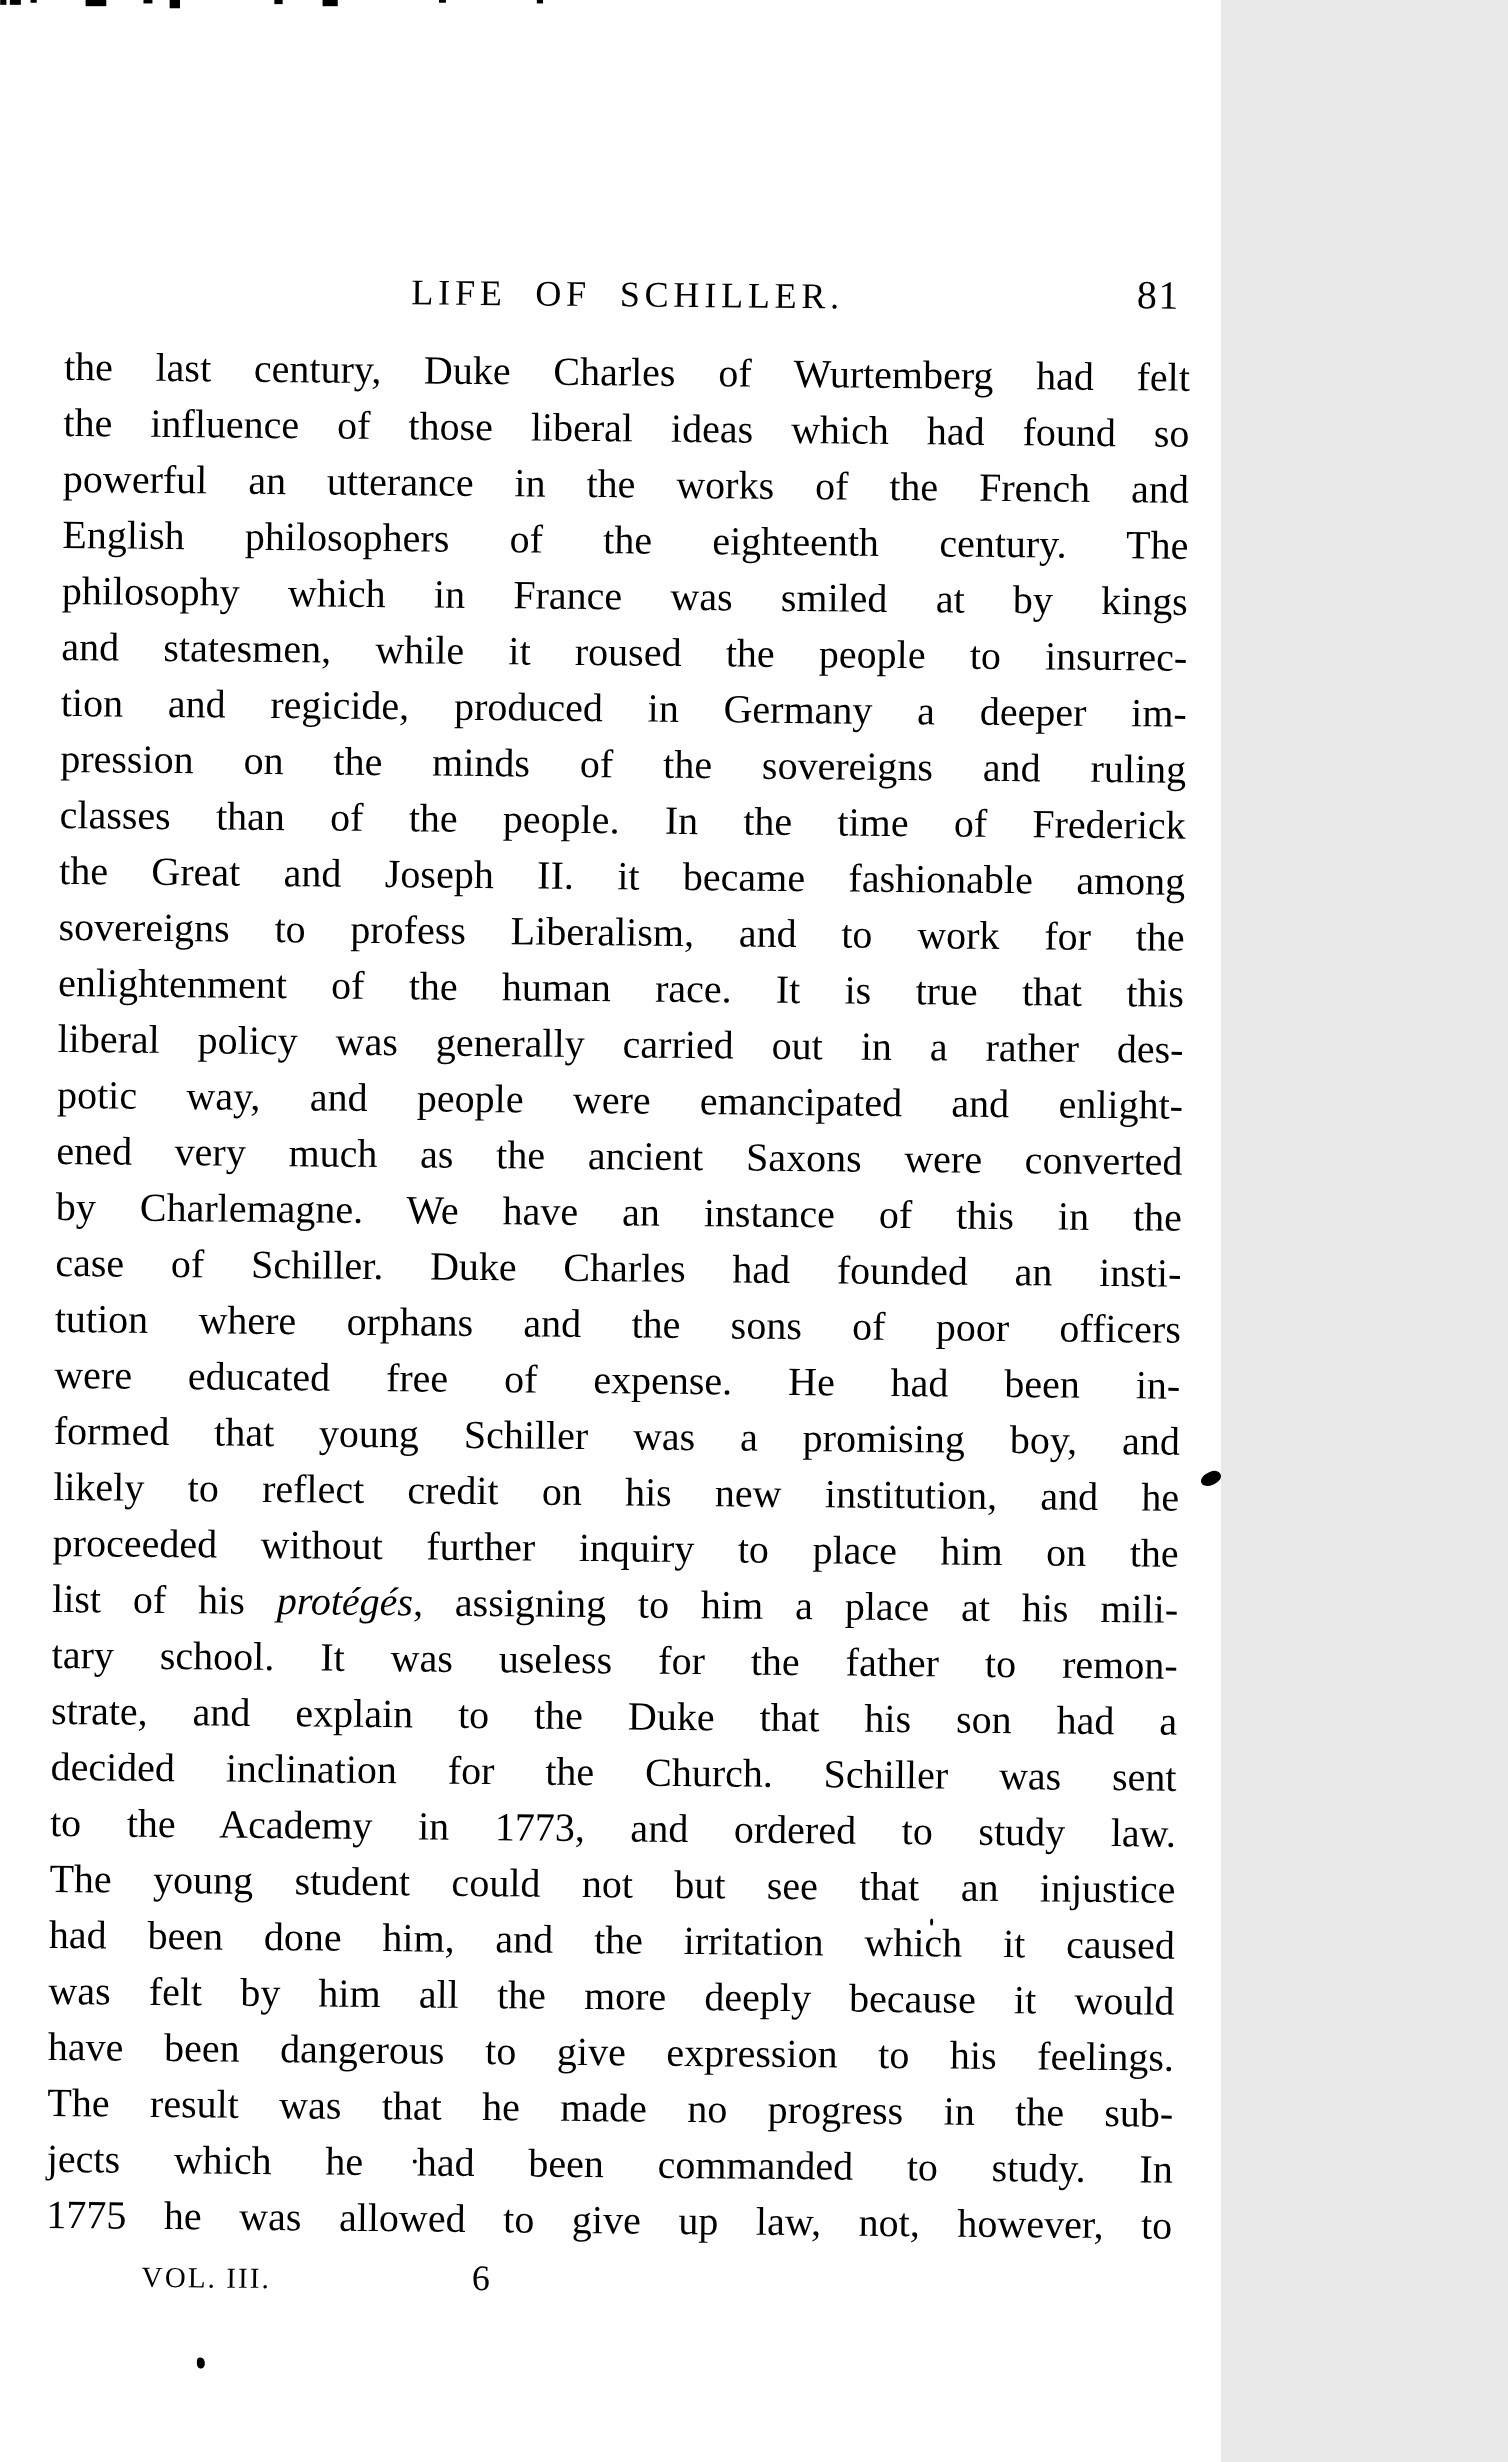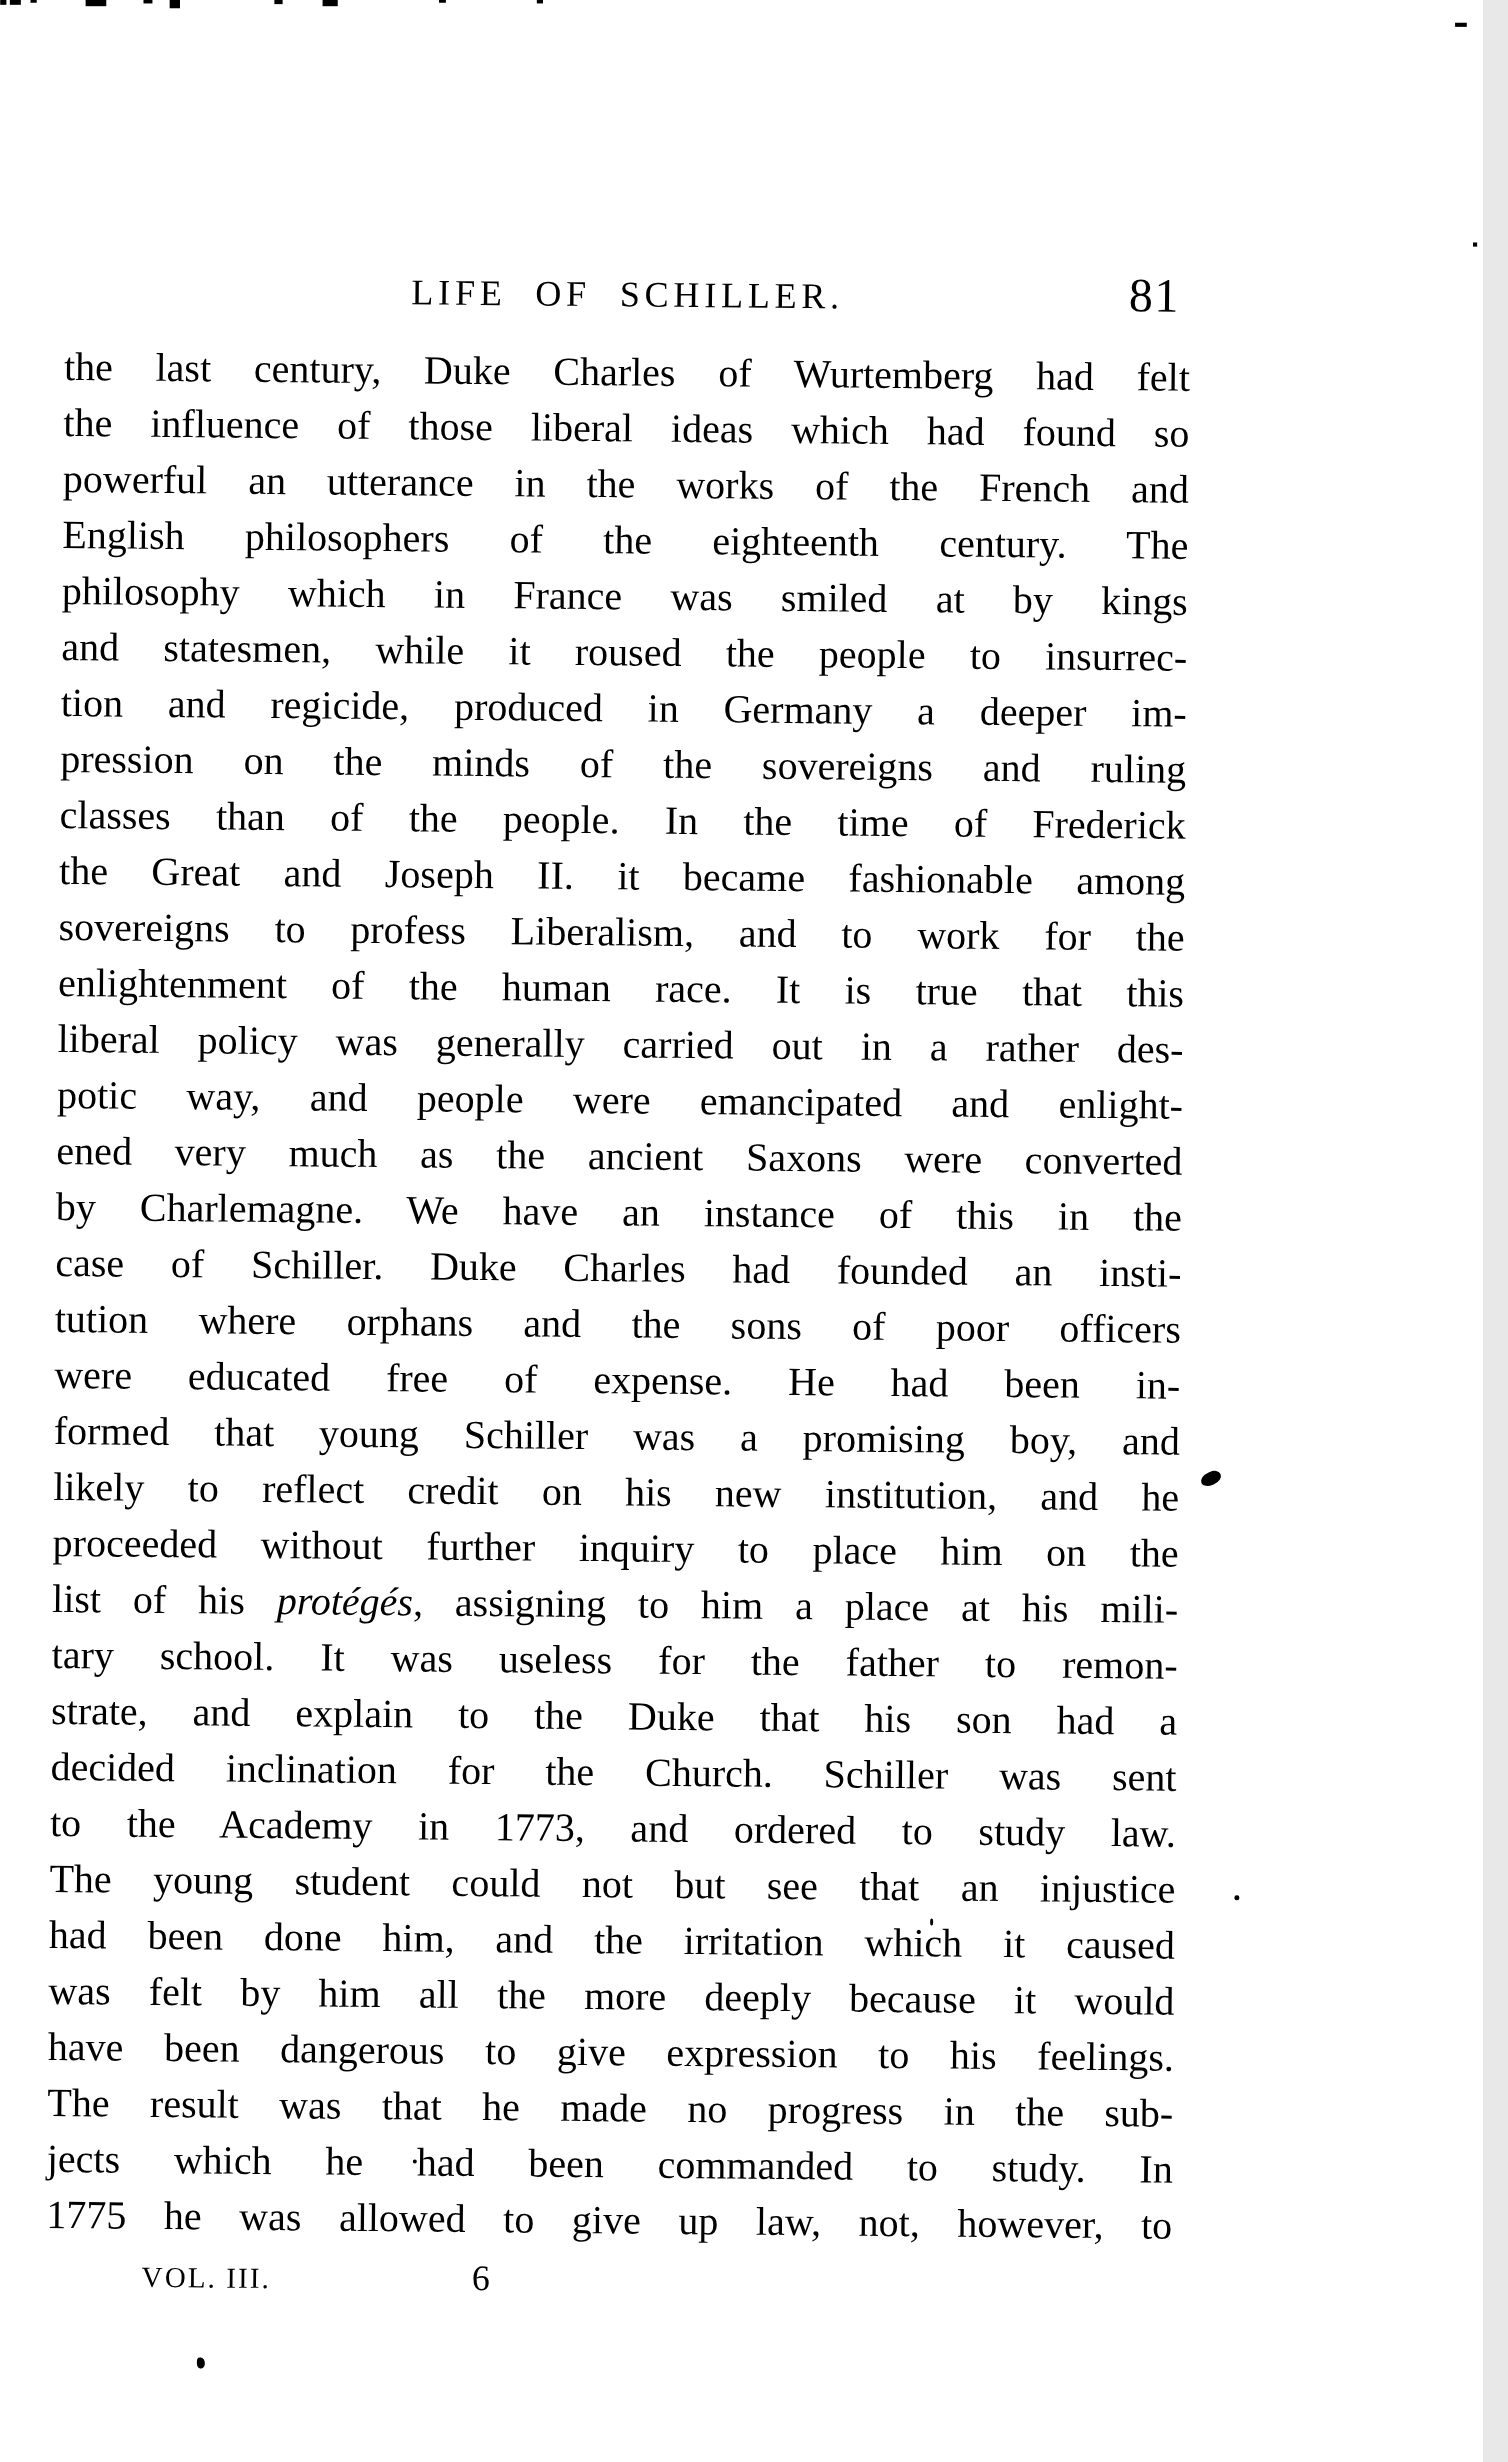--- a/index.html
+++ b/index.html
@@ -1,18 +1,18 @@
 <!DOCTYPE html>
 <html style="font-size:11px"><head>
 <meta charset="utf-8">
 <style>
   html,body { margin:0; padding:0; background:#e8e8e8; }
   .page {
     position:relative;
-    width:1483px; height:2462px;
+    width:1221px; height:2462px;
     background:#ffffff;
     overflow:hidden;
     font-family:"Liberation Serif", serif;
     color:#000;
   }
   .scan-artifacts {
     position:absolute; left:0; top:0; width:1509px; height:2462px;
     pointer-events:none;
   }
   .content {
@@ -22,21 +22,21 @@
   }
   .running-head { position:relative; height:74px; }
   .head-title {
     display:block; text-align:center;
     font-size:36px; line-height:41px;
     letter-spacing:4.8px; word-spacing:15px;
     padding-top:4.1px;
   }
   .page-num {
     position:absolute; right:11px; top:-7.6px;
-    font-size:48px; line-height:55px; letter-spacing:1.4px;
+    font-size:40px; line-height:55px; letter-spacing:1.4px;
   }
   .body-text { width:1126px; }
   .body-text .line {
     text-align:justify;
     text-align-last:justify;
     font-size:40px;
     line-height:56px;
     white-space:normal;
   }
   .body-text .line i { font-style:italic; }

